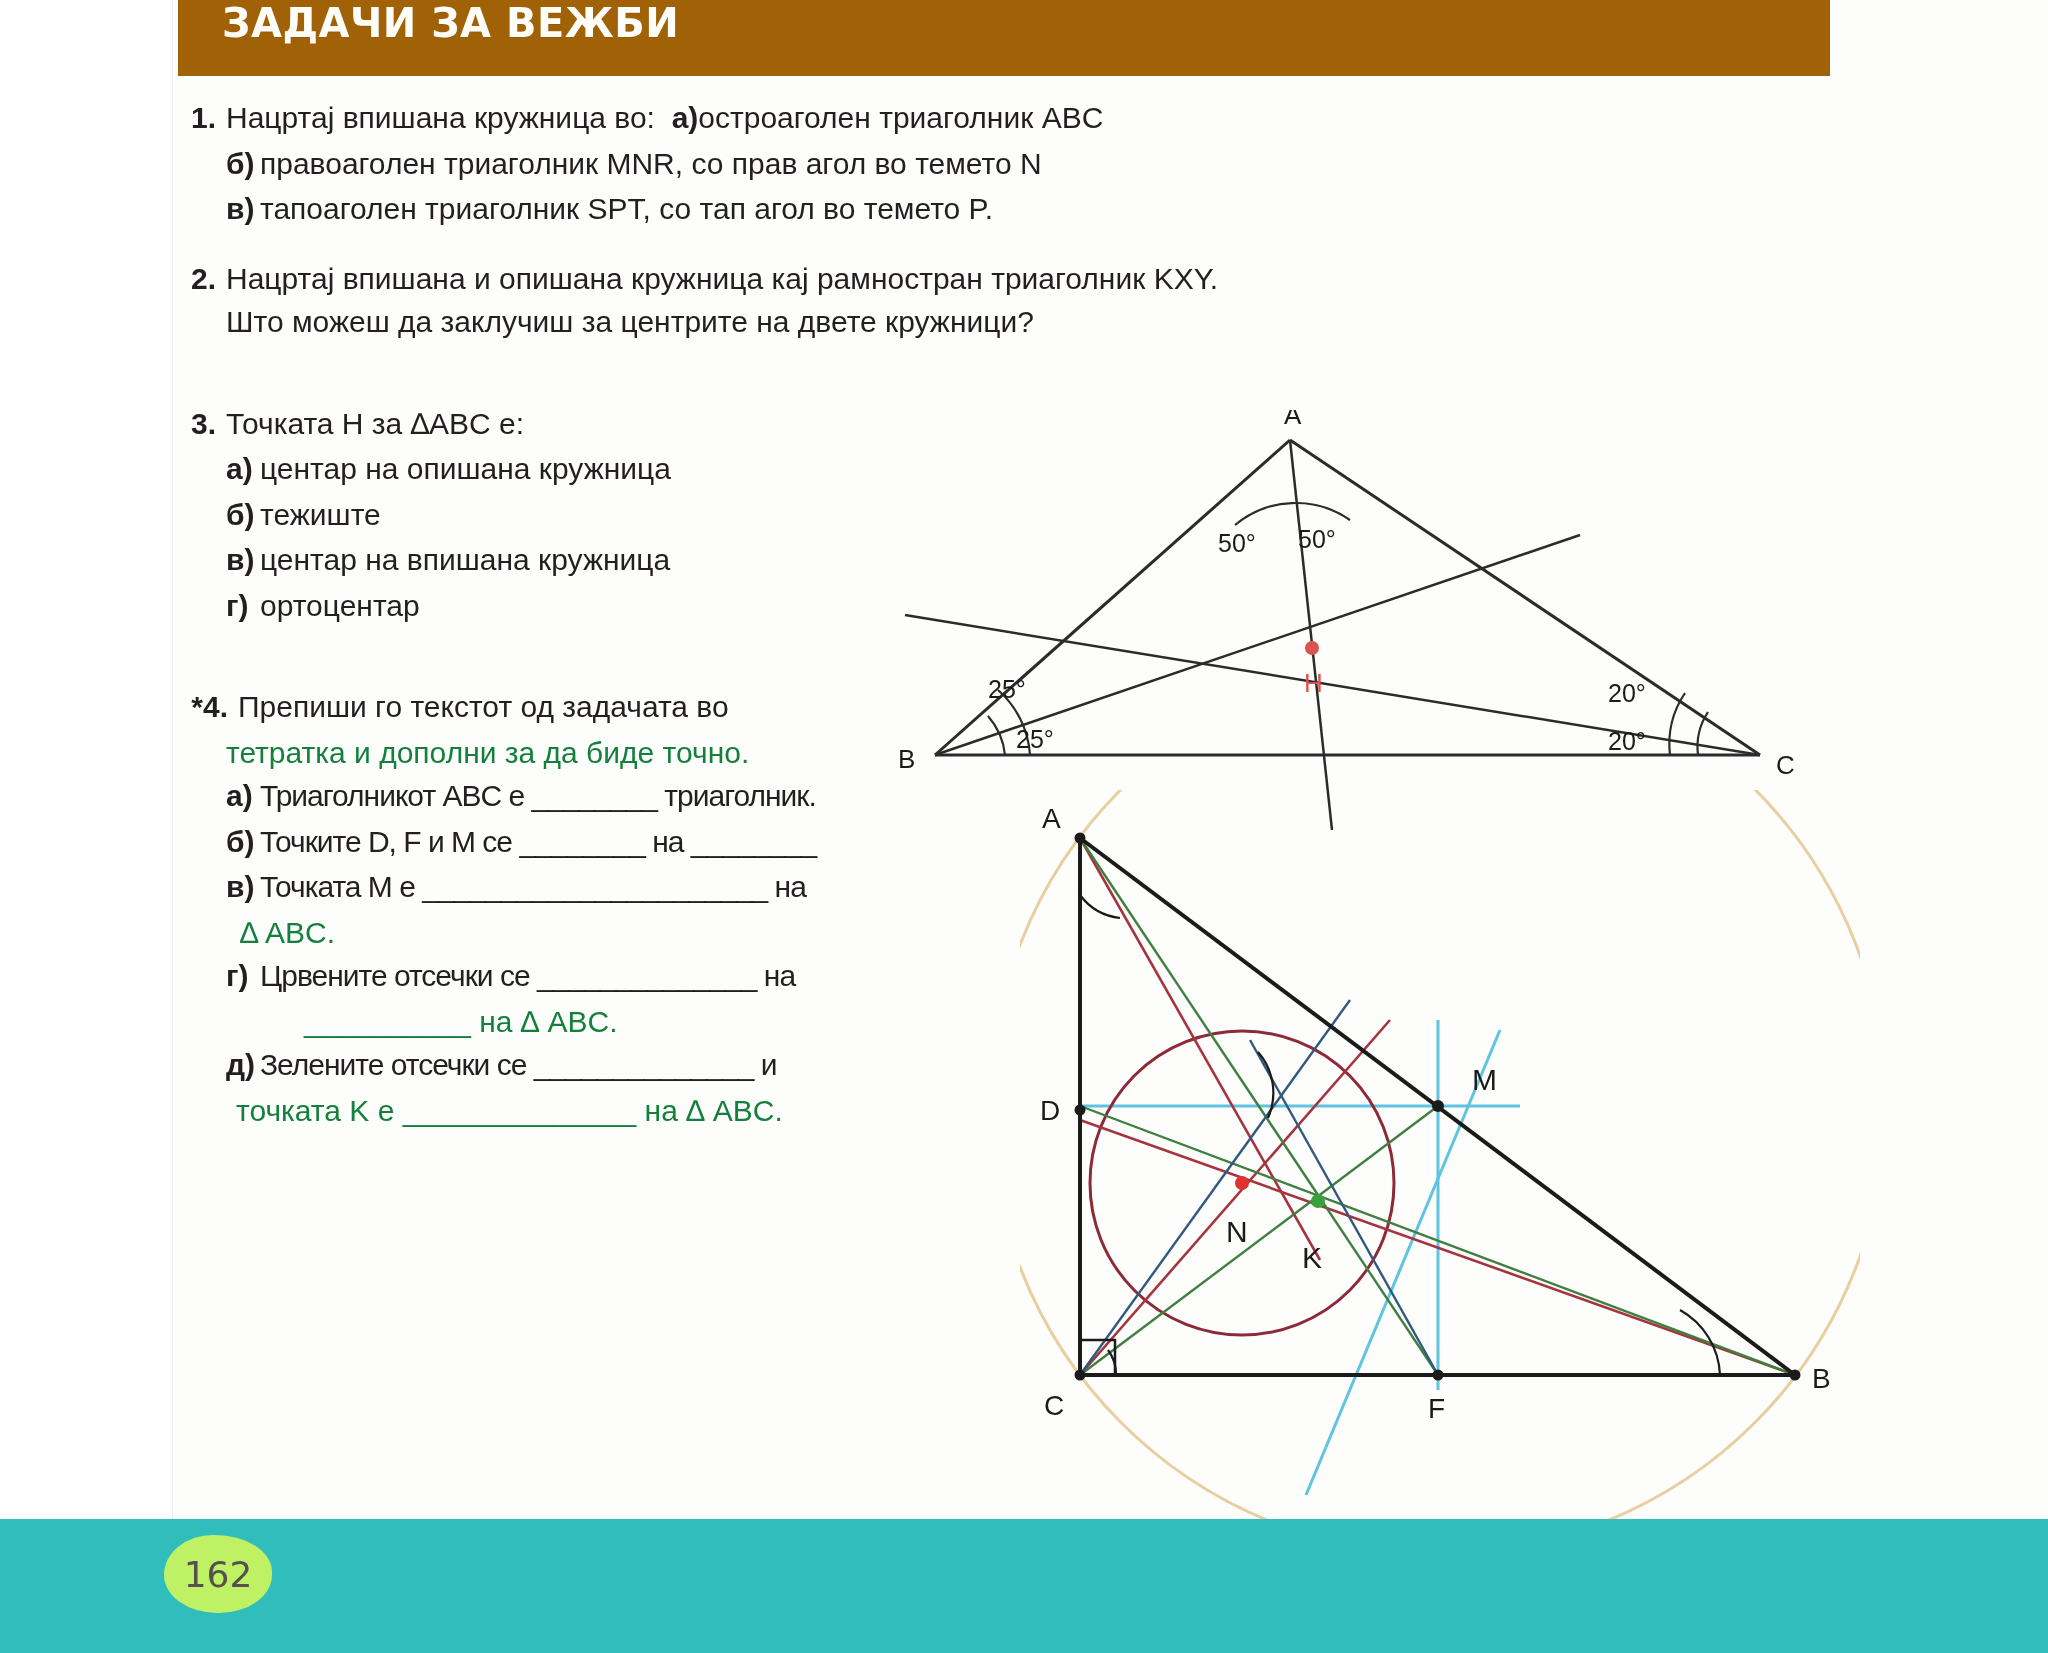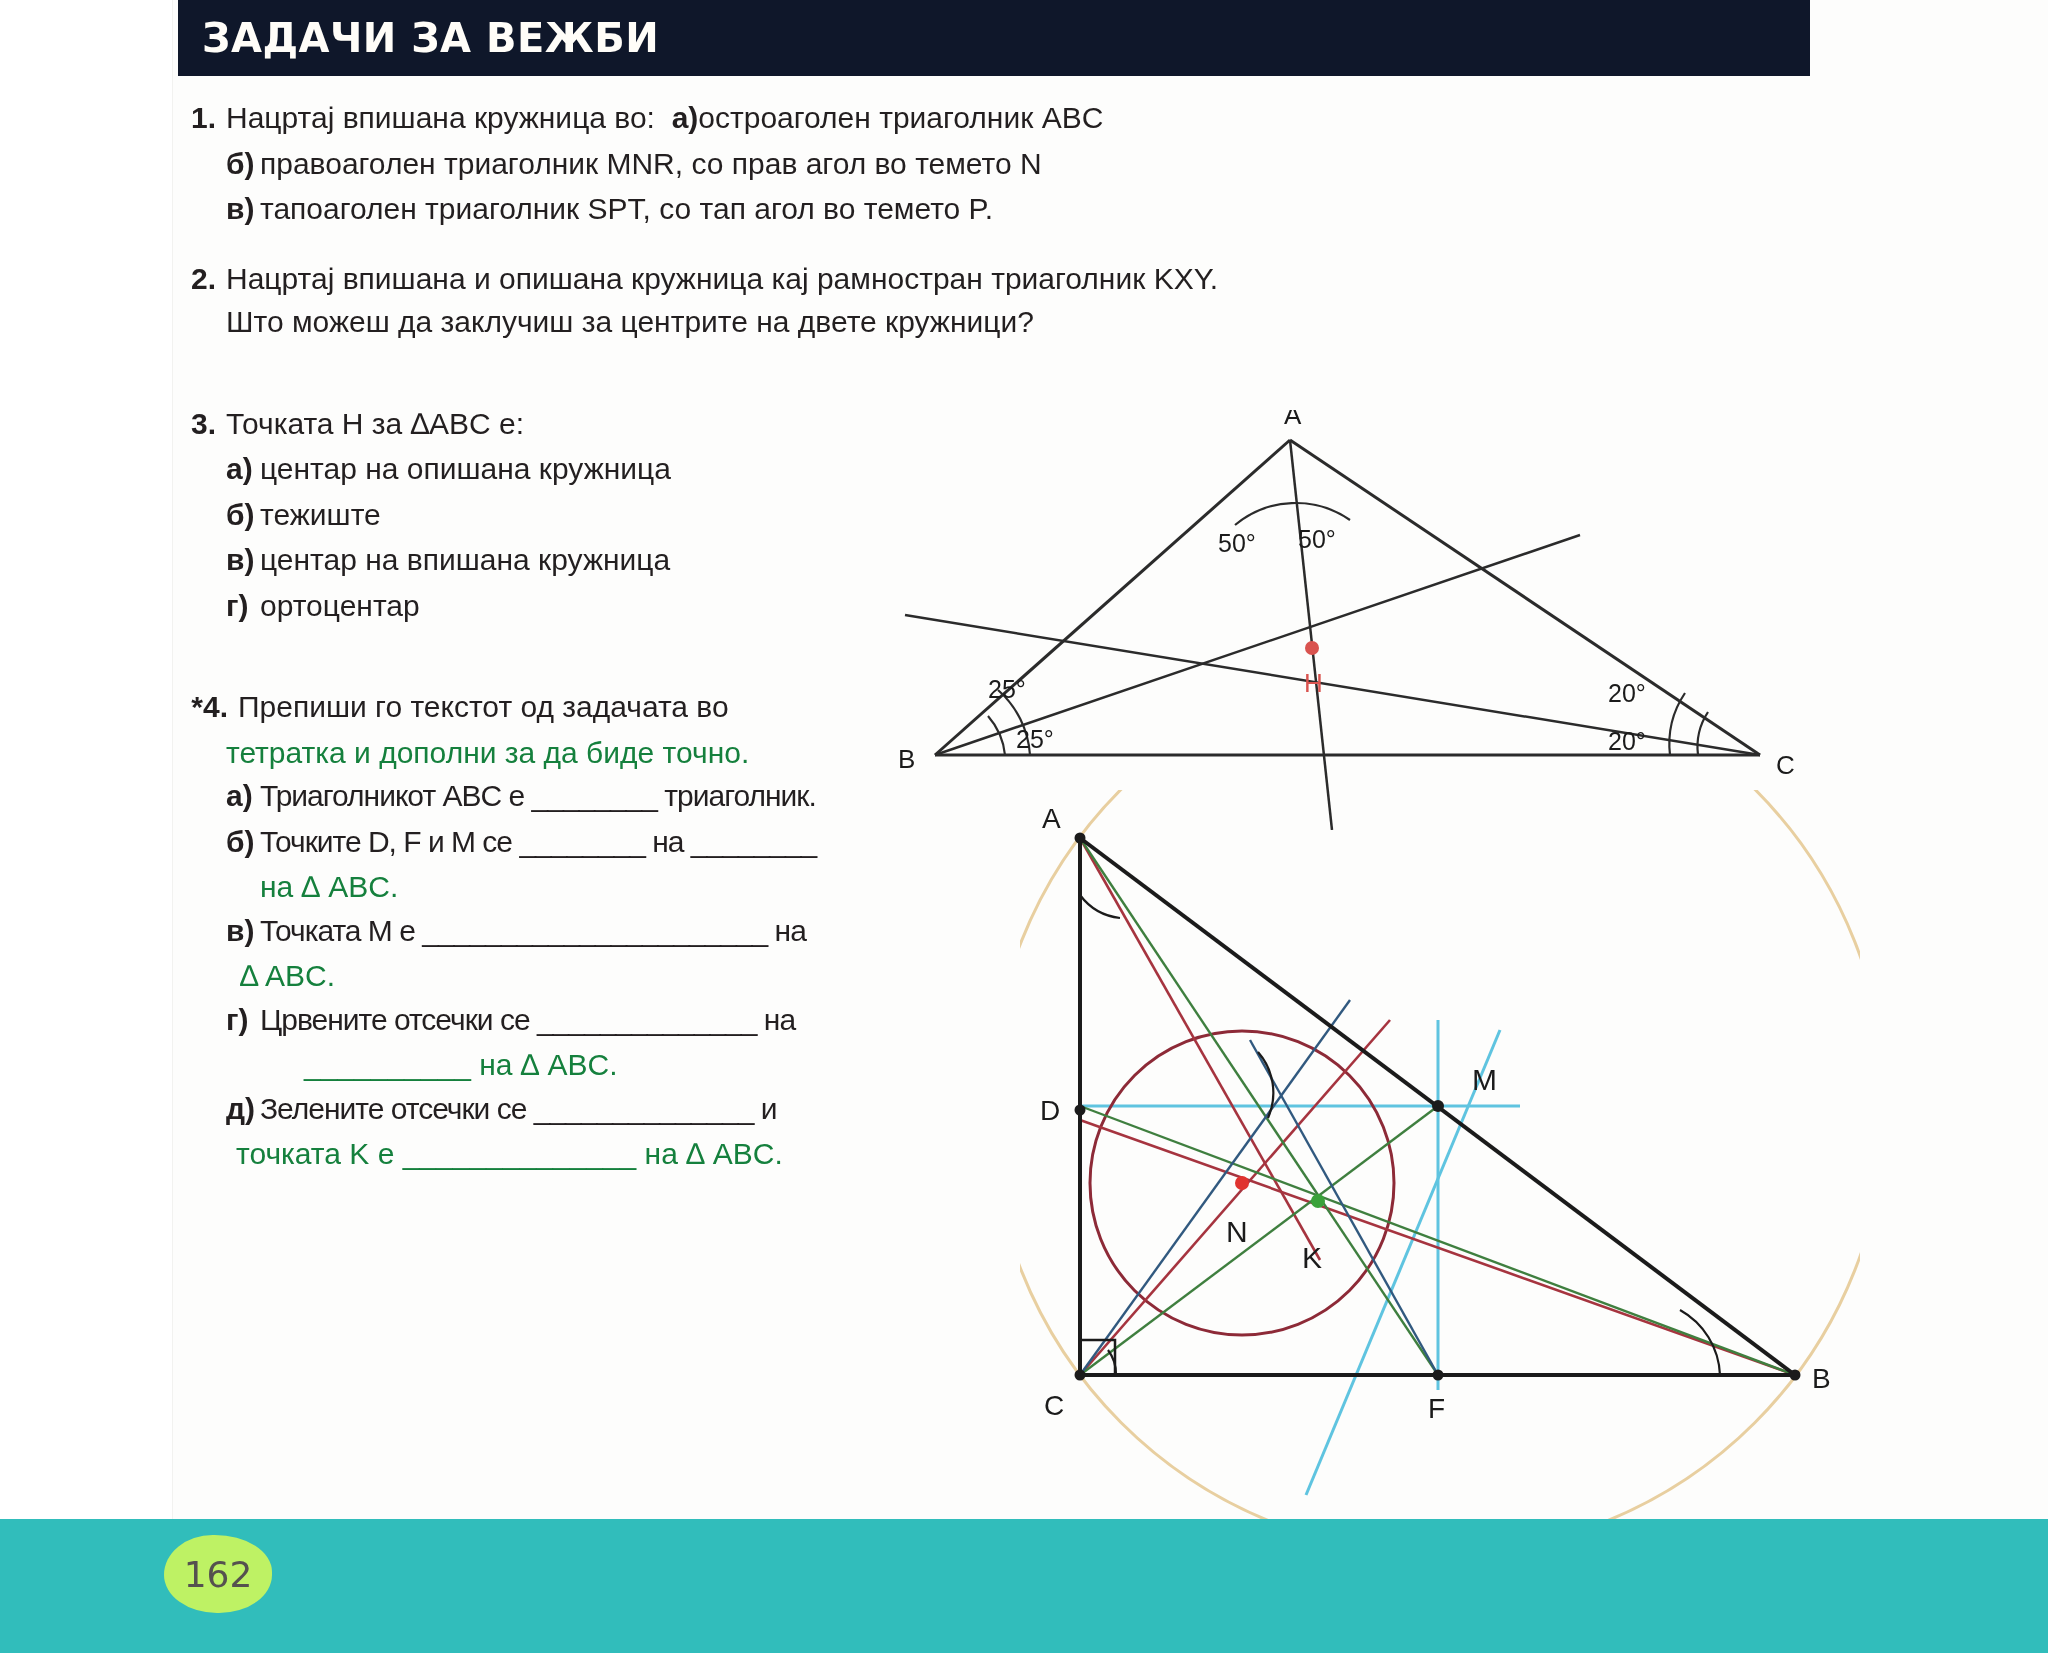--- a/index.html
+++ b/index.html
@@ -25,23 +25,24 @@
     border-right: 1px solid #f2f2f0;
   }
 
   
   .header-banner {
     position: absolute;
     left: 178px;
     top: 0px;
     width: 1632px;
     height: 76px;
-    background: #0f172a;
+    background: #a16207;
     display: flex;
-    align-items: center;
+    align-items: flex-start;
+    padding-left: 20px;
   }
   .header-banner .banner-title {
     color: #fffdf8;
     font-size: 40px;
     font-weight: bold;
     letter-spacing: 0.5px;
     margin-left: 24px;
     font-family: "DejaVu Sans", sans-serif;
     text-shadow: 0 1px 0 rgba(0,0,0,0.08);
   }
@@ -216,21 +217,20 @@
 
   <div class="sub-row">
     <div class="sub-label">а)</div>
     <div class="sub-text blank">Триаголникот ABC е ________ триаголник.</div>
   </div>
 
   <div class="sub-row">
     <div class="sub-label">б)</div>
     <div class="sub-text blank">Точките D, F и M се ________ на ________</div>
   </div>
-  <div class="cont-line" style="margin-left:88px">на ∆ ABC.</div>
 
   <div class="sub-row">
     <div class="sub-label">в)</div>
     <div class="sub-text blank">Точката M е ______________________ на</div>
   </div>
   <div class="cont-line" style="margin-left:68px">∆ ABC.</div>
 
   <div class="sub-row">
     <div class="sub-label">г)</div>
     <div class="sub-text blank">Црвените отсечки се ______________ на</div>

